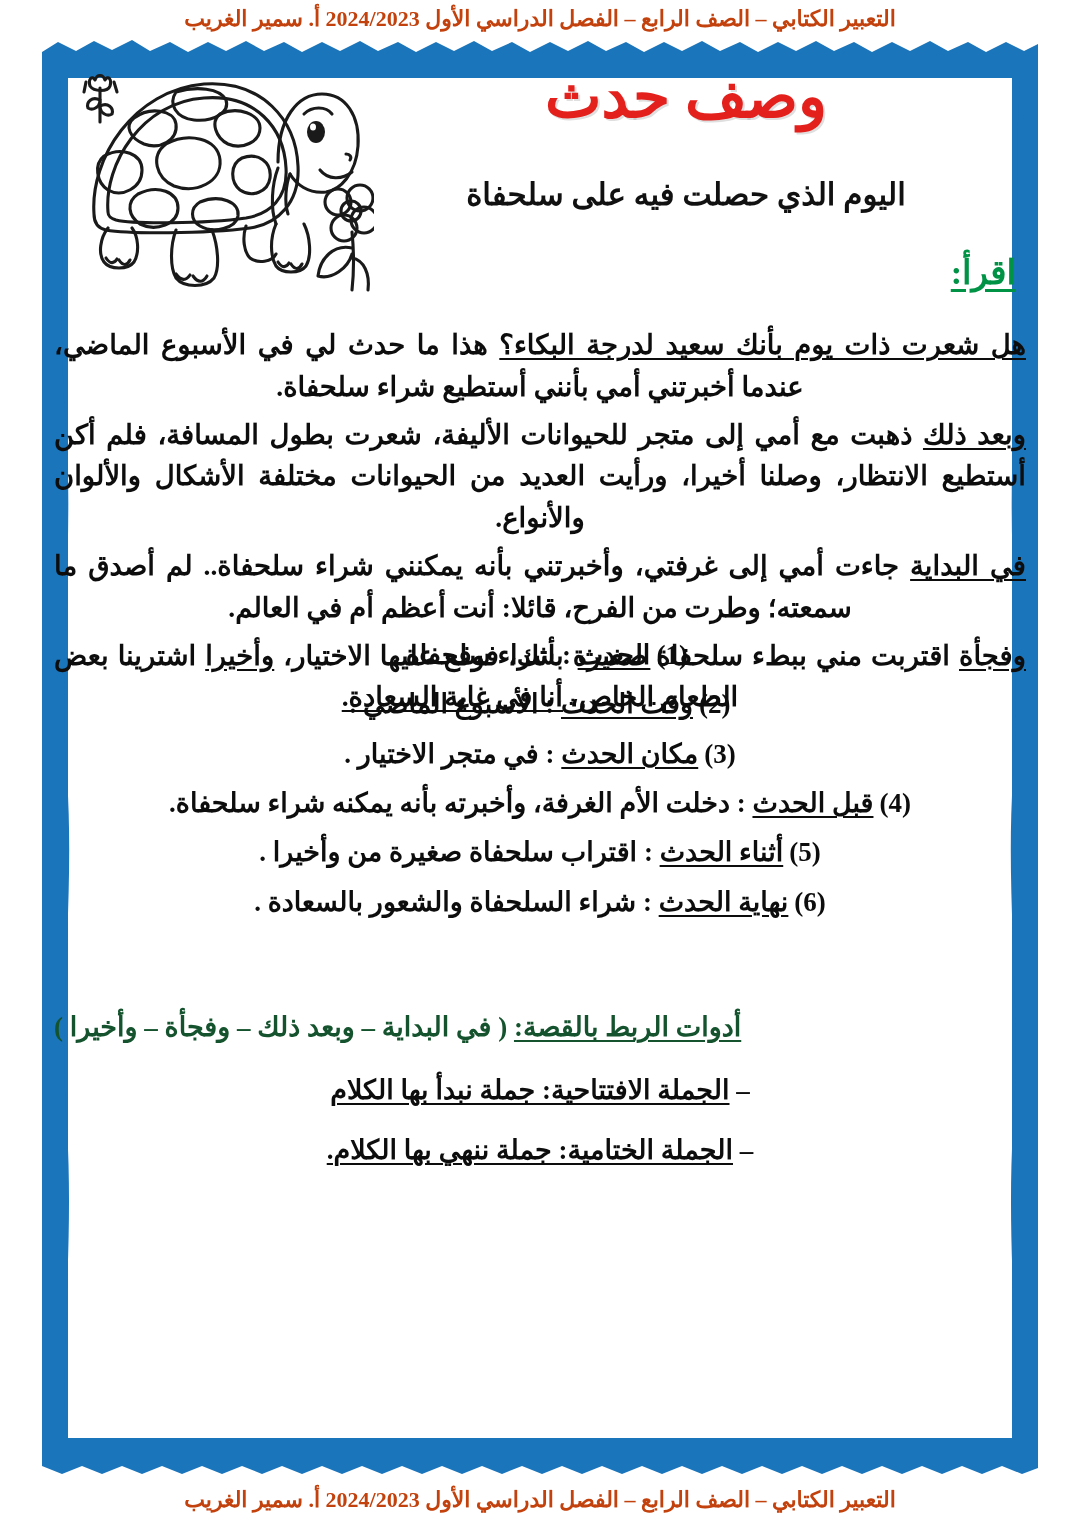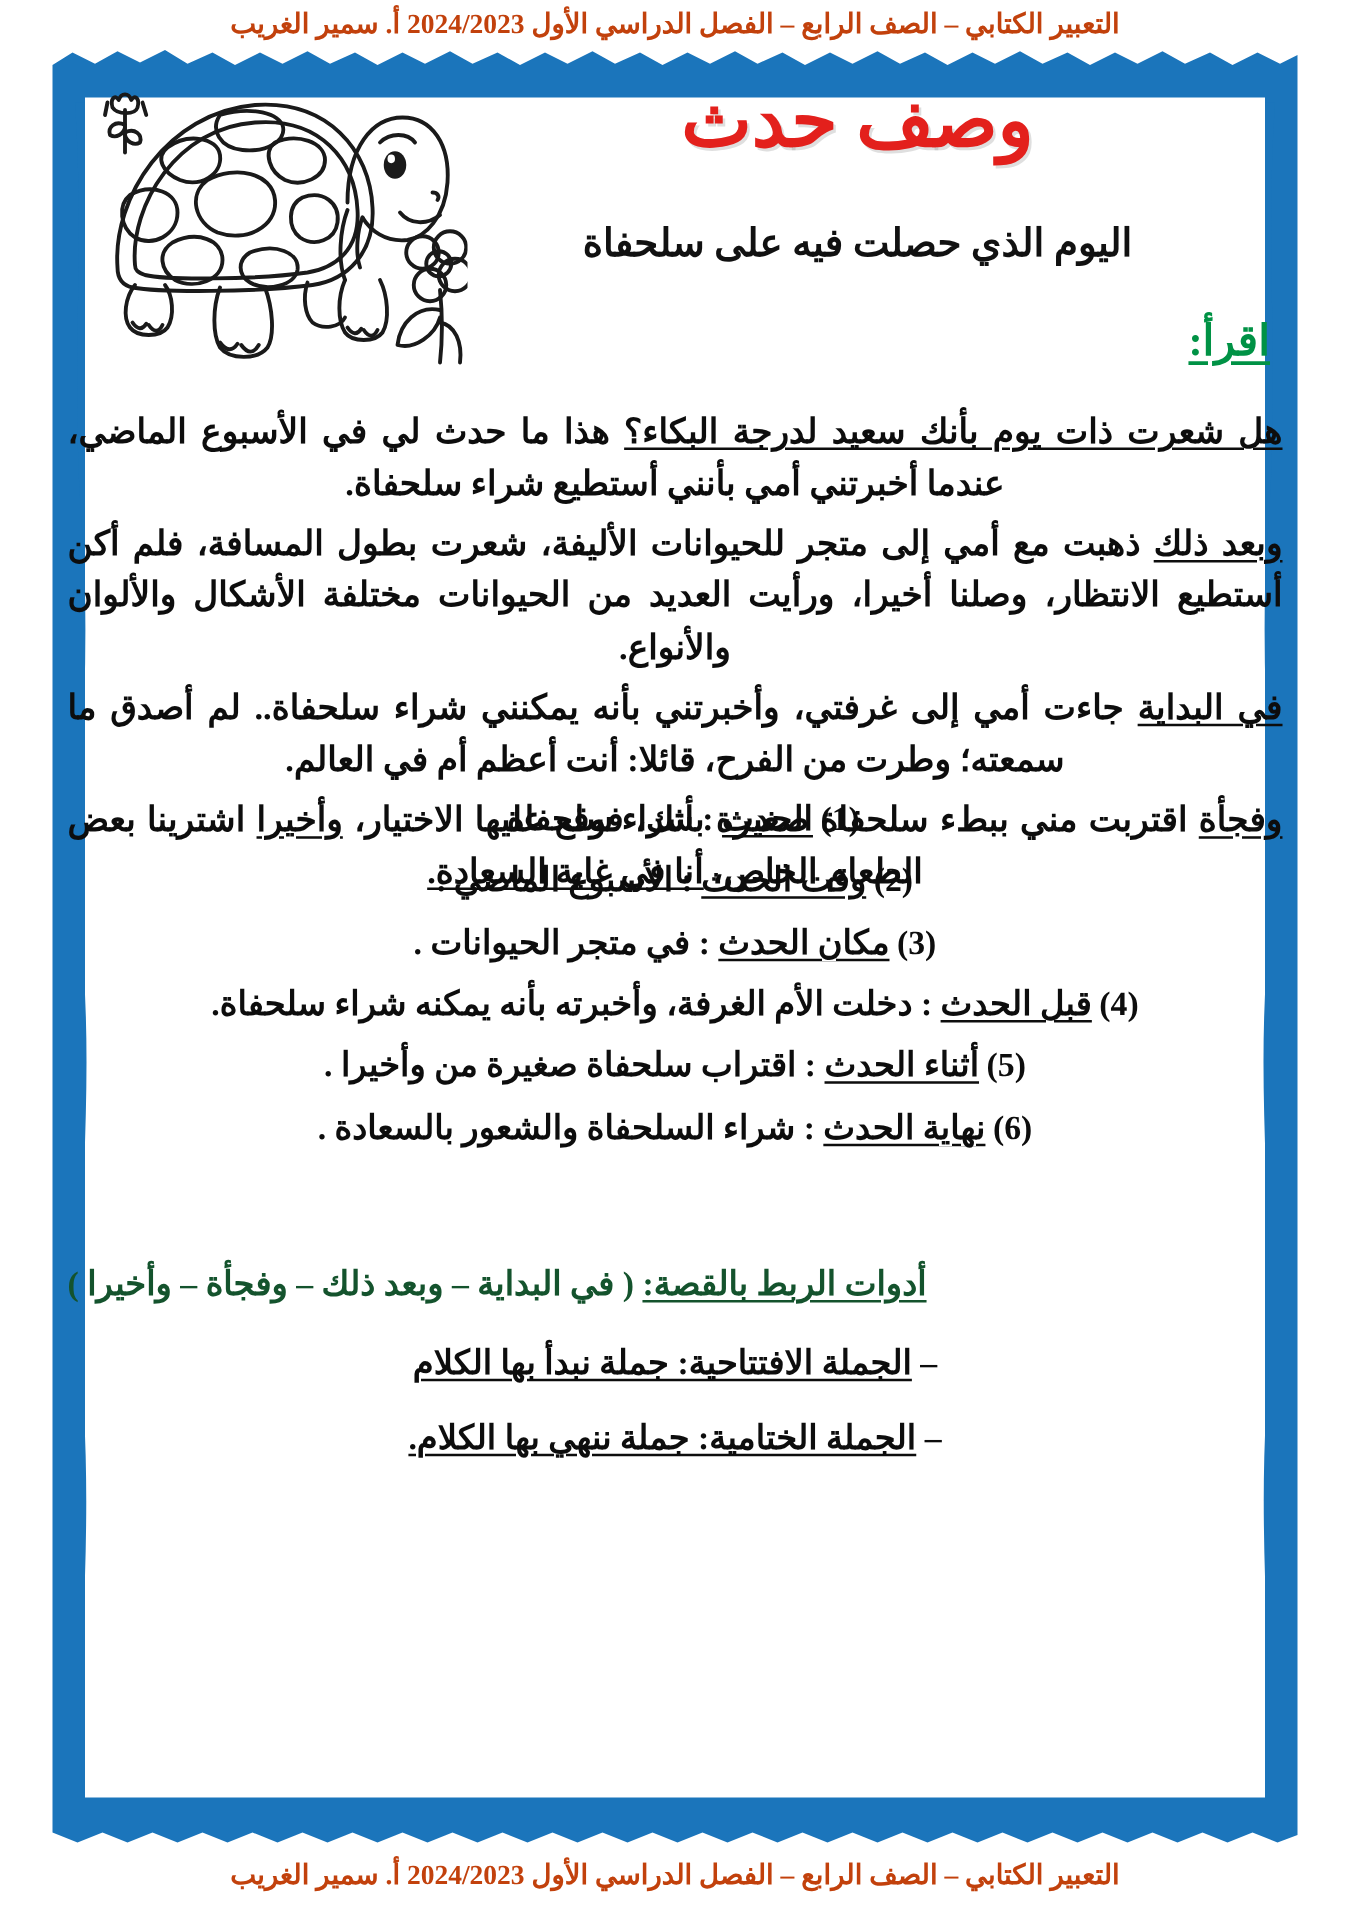--- a/index.html
+++ b/index.html
@@ -341,21 +341,21 @@
   </div>
 
   <ol class="num-list">
     <li>
       <span class="n">(1)</span><span class="lbl">الحدث</span><span> : </span><span>شراء سلحفاة .</span>
     </li>
     <li>
       <span class="n">(2)</span><span class="lbl">وقت الحدث</span><span> : </span><span>الأسبوع الماضي .</span>
     </li>
     <li>
-      <span class="n">(3)</span><span class="lbl">مكان الحدث</span><span> : </span><span>في متجر الحيوانات .</span>
+      <span class="n">(3)</span><span class="lbl">مكان الحدث</span><span> : </span><span>في متجر الاختيار .</span>
     </li>
     <li class="wide">
       <span class="n">(4)</span><span class="lbl">قبل الحدث</span><span> : </span><span>دخلت الأم الغرفة، وأخبرته بأنه يمكنه شراء سلحفاة.</span>
     </li>
     <li>
       <span class="n">(5)</span><span class="lbl">أثناء الحدث</span><span> : </span><span>اقتراب سلحفاة صغيرة من وأخيرا .</span>
     </li>
     <li>
       <span class="n">(6)</span><span class="lbl">نهاية الحدث</span><span> : </span><span>شراء السلحفاة والشعور بالسعادة .</span>
     </li>

